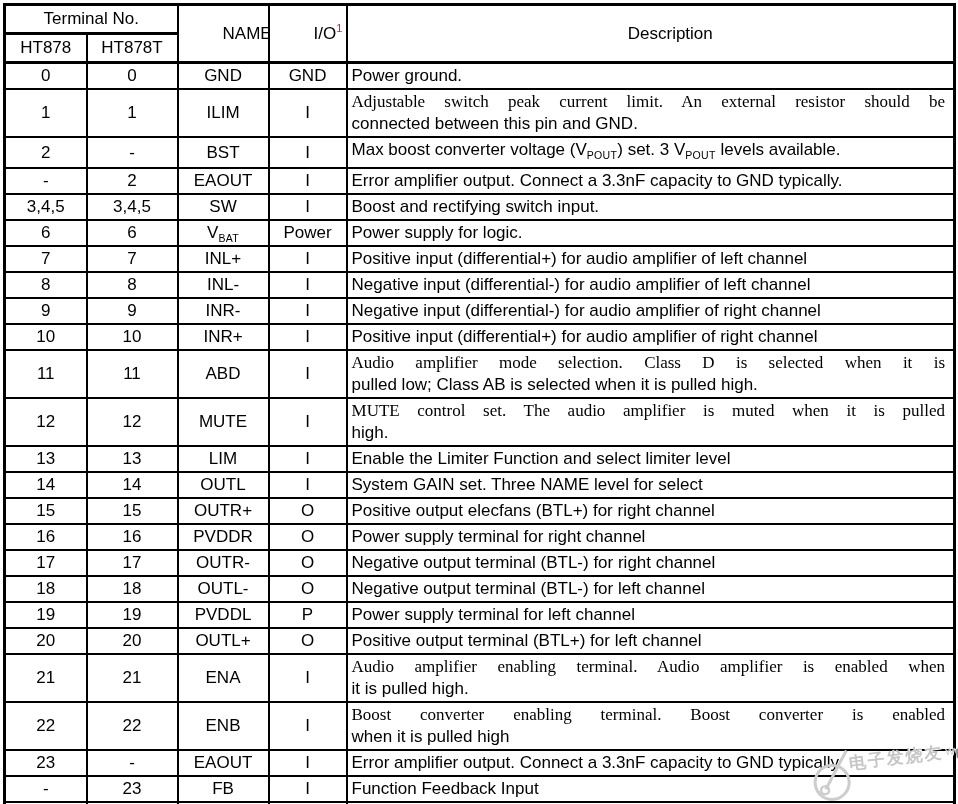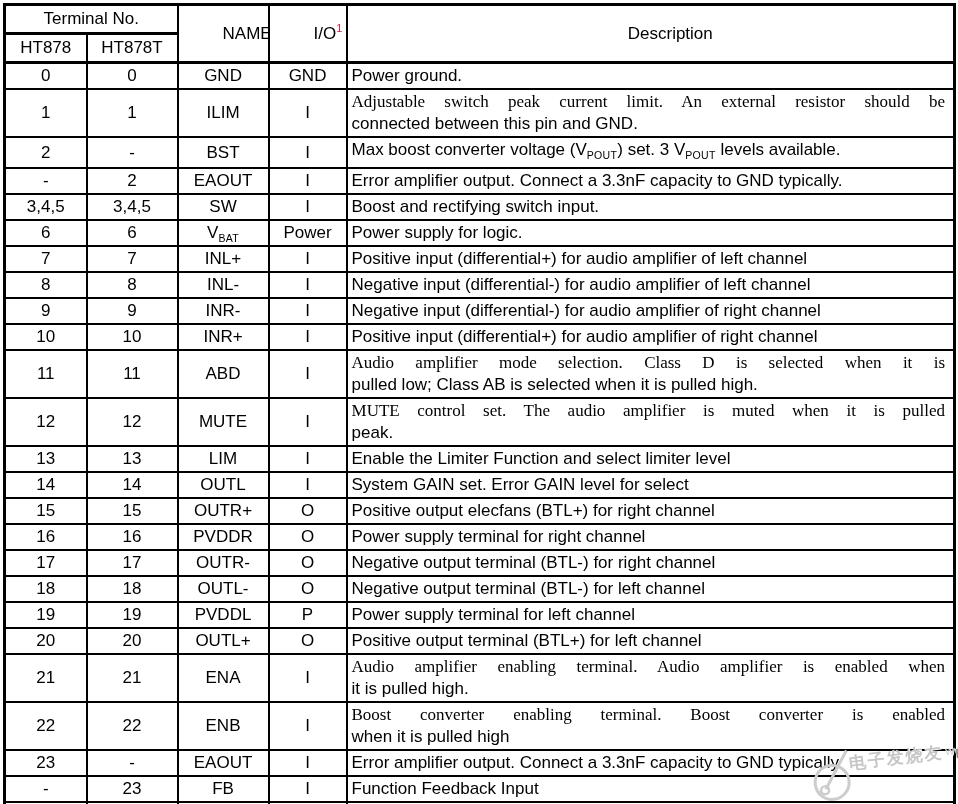--- a/index.html
+++ b/index.html
@@ -188,36 +188,36 @@
           <div class="line">pulled low; Class AB is selected when it is pulled high.</div>
         </td>
       </tr>
       <tr class="tall">
         <td class="c">12</td>
         <td class="c">12</td>
         <td class="c">MUTE</td>
         <td class="c">I</td>
         <td class="desc">
           <div class="line jl">MUTE control set. The audio amplifier is muted when it is pulled</div>
-          <div class="line">peak.</div>
+          <div class="line">high.</div>
         </td>
       </tr>
       <tr class="single">
         <td class="c">13</td>
         <td class="c">13</td>
         <td class="c">LIM</td>
         <td class="c">I</td>
         <td class="desc">Enable the Limiter Function and select limiter level</td>
       </tr>
       <tr class="single">
         <td class="c">14</td>
         <td class="c">14</td>
         <td class="c">OUTL</td>
         <td class="c">I</td>
-        <td class="desc">System GAIN set. Error GAIN level for select</td>
+        <td class="desc">System GAIN set. Three NAME level for select</td>
       </tr>
       <tr class="single">
         <td class="c">15</td>
         <td class="c">15</td>
         <td class="c">OUTR+</td>
         <td class="c">O</td>
         <td class="desc">Positive output elecfans (BTL+) for right channel</td>
       </tr>
       <tr class="single">
         <td class="c">16</td>

